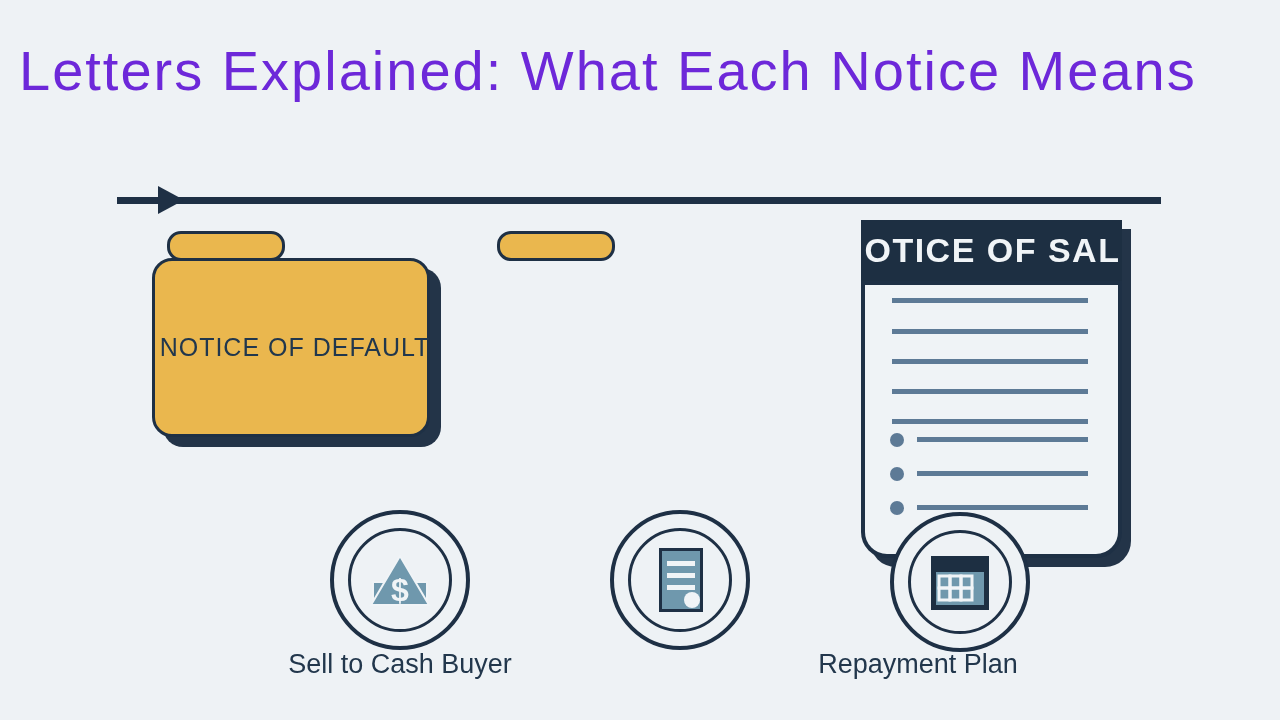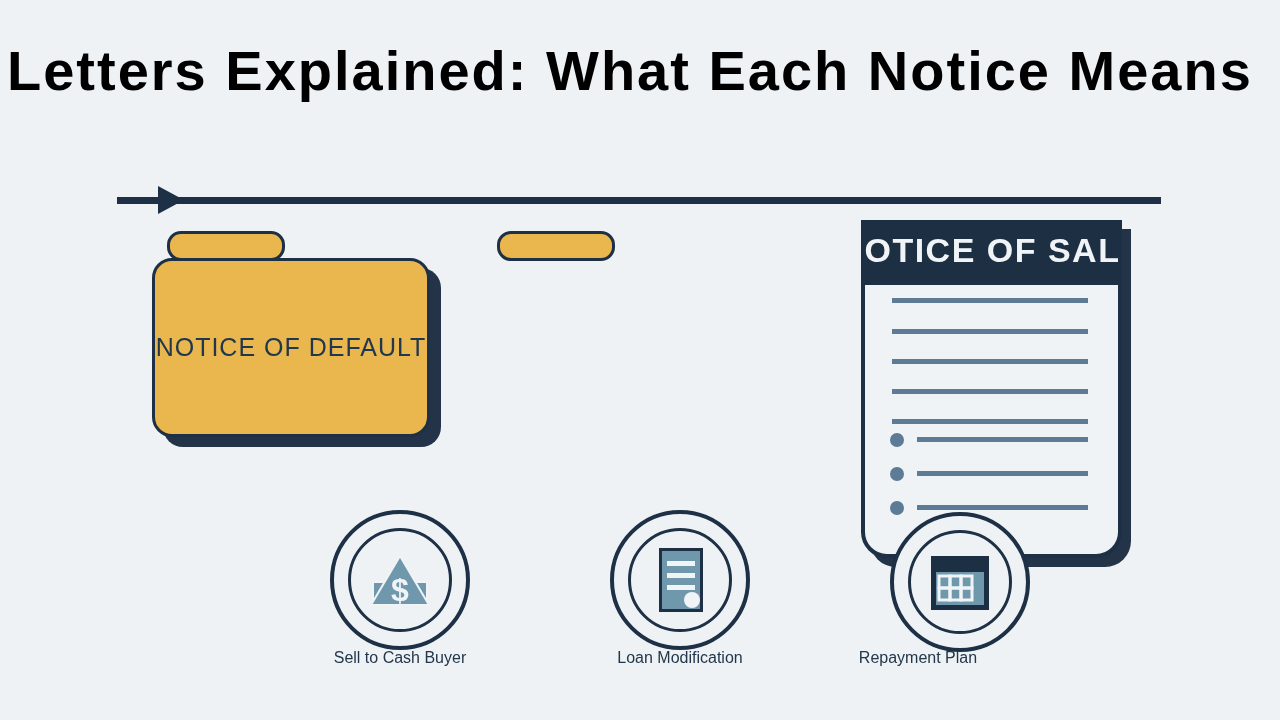--- a/index.html
+++ b/index.html
@@ -9,23 +9,23 @@
     background: #eef2f5;
     overflow: hidden;
   }
   .canvas {
     position: relative; width: 1280px; height: 720px;
     background: #eef2f5; overflow: hidden;
   }
 
   
   .page-title {
-    position: absolute; left: 7px; top: 38px;
-    font-size: 56px; font-weight: 700; letter-spacing: 2px;
-    color: #000000; white-space: nowrap;
+    position: absolute; left: 19px; top: 38px;
+    font-size: 56px; font-weight: 400; letter-spacing: 2px;
+    color: #6d28d9; white-space: nowrap;
   }
 
   
   .timeline-line {
     position: absolute; left: 117px; top: 197px;
     width: 1044px; height: 7px; background: #1e3045;
   }
   .timeline-arrowhead {
     position: absolute; left: 158px; top: 186px;
     width: 0; height: 0;
@@ -43,20 +43,21 @@
   .folder-body {
     position: absolute; top: 258px; width: 278px; height: 179px;
     background: #eab74e; border: 3px solid #1e3045; border-radius: 20px;
     box-sizing: border-box;
     box-shadow: 11px 10px 0 #233448;
     display: flex; align-items: center; justify-content: center;
   }
   .folder-label {
     font-size: 25px; letter-spacing: 1px; color: #21374d;
     white-space: nowrap;
+    padding-left: 8px;
   }
 
   
   .doc-band {
     position: absolute; left: 861px; top: 220px; width: 261px; height: 61px;
     background: #1d2f42; box-shadow: 9px 9px 0 #233448;
     display: flex; align-items: center; justify-content: center;
     overflow: hidden;
   }
   .doc-band-label {
@@ -88,21 +89,21 @@
     border: 4px solid #1e3045; border-radius: 50%;
     background: #eef2f5; box-sizing: border-box;
   }
   .option-circle-inner {
     position: absolute; left: 14px; top: 14px; width: 98px; height: 98px;
     border: 3px solid #1e3045; border-radius: 50%; box-sizing: content-box;
   }
   .option-icon { position: absolute; }
   .option-label {
     position: absolute; top: 649px; width: 300px;
-    text-align: center; font-size: 16px; color: #22374c;
+    text-align: center; font-size: 27px; color: #22374c;
     white-space: nowrap;
   }
 </style>
 </head>
 <body>
 
 <div class="canvas">
 
   <div class="page-title">Letters Explained: What Each Notice Means</div>
 
@@ -146,21 +147,20 @@
   <div class="option-circle" style="left:610px; top:510px">
     <div class="option-circle-inner"></div>
     <svg class="option-icon" style="left:45px; top:34px" width="44" height="64" viewBox="0 0 44 64">
       <rect x="1.5" y="1.5" width="41" height="61" fill="#6f98ad" stroke="#1e3045" stroke-width="3"></rect>
       <rect x="8" y="13" width="28" height="5" fill="#f0f4f7"></rect>
       <rect x="8" y="25" width="28" height="5" fill="#f0f4f7"></rect>
       <rect x="8" y="37" width="28" height="5" fill="#f0f4f7"></rect>
       <circle cx="33" cy="52" r="8" fill="#f0f4f7"></circle>
     </svg>
   </div>
-  <div class="option-label" style="left:530px">Loan Modification</div>
 
   <div class="option-circle" style="left:890px; top:512px">
     <div class="option-circle-inner"></div>
     <svg class="option-icon" style="left:37px; top:40px" width="58" height="54" viewBox="0 0 58 54">
       <rect x="0" y="0" width="58" height="54" fill="#1d2f42"></rect>
       <rect x="5" y="16" width="48" height="33" fill="#6f98ad"></rect>
       <g stroke="#f0f4f7" stroke-width="3" fill="none">
         <rect x="8" y="20" width="11" height="12"></rect>
         <rect x="19" y="20" width="11" height="12"></rect>
         <rect x="30" y="20" width="11" height="12"></rect>

